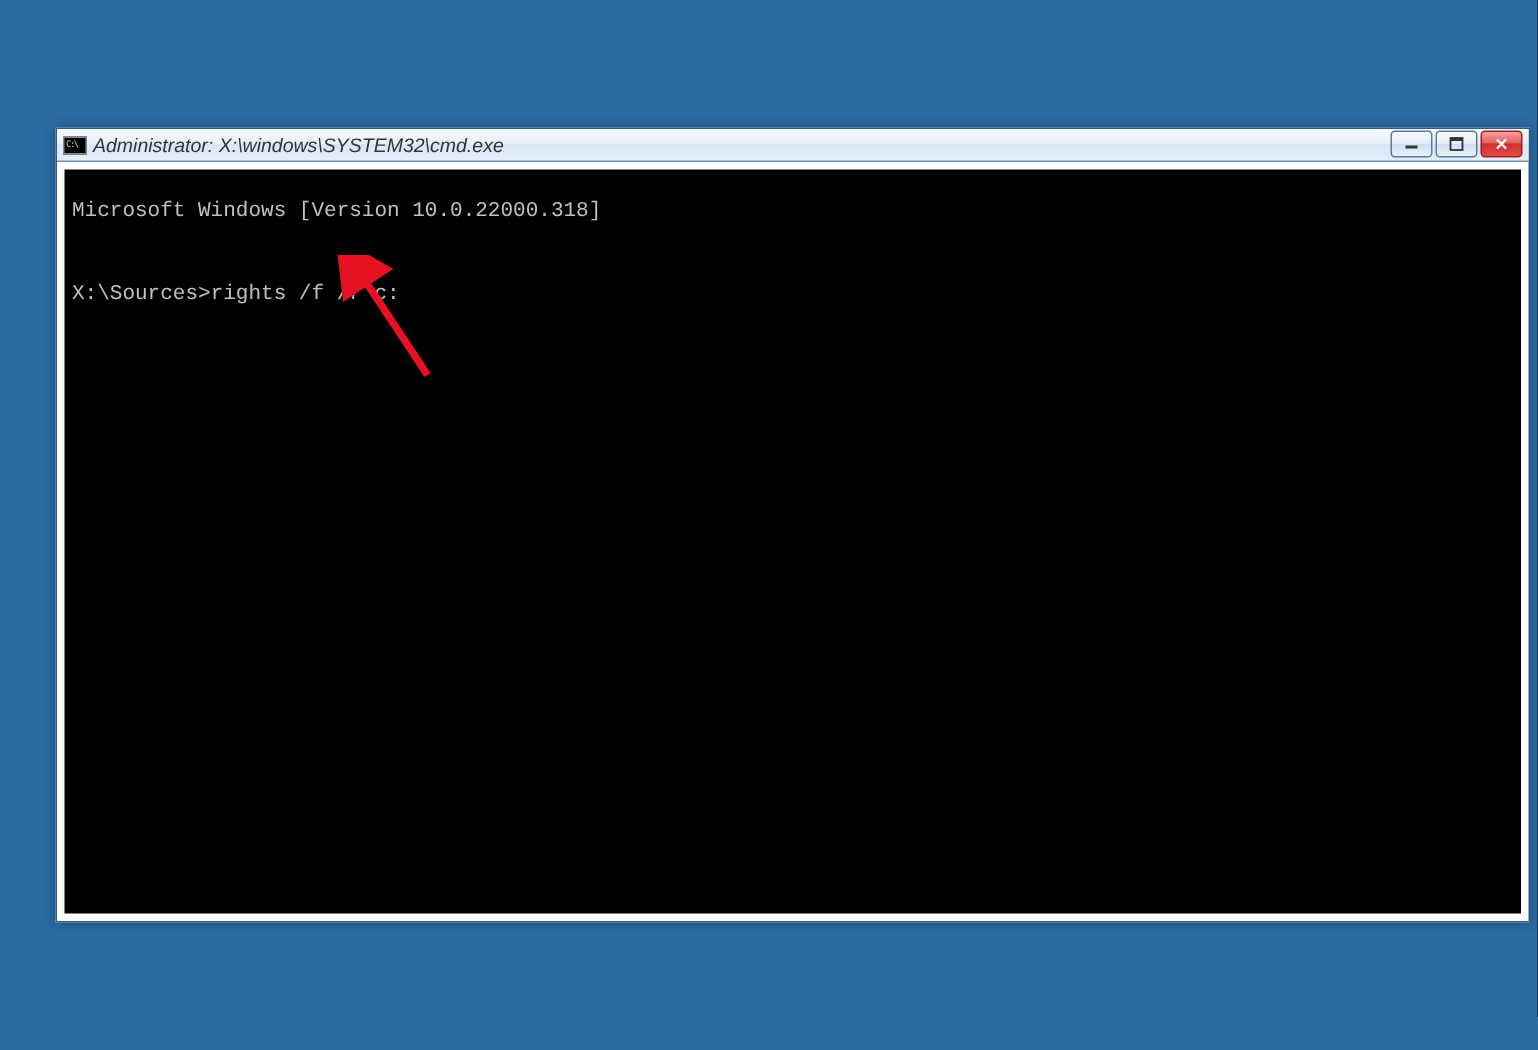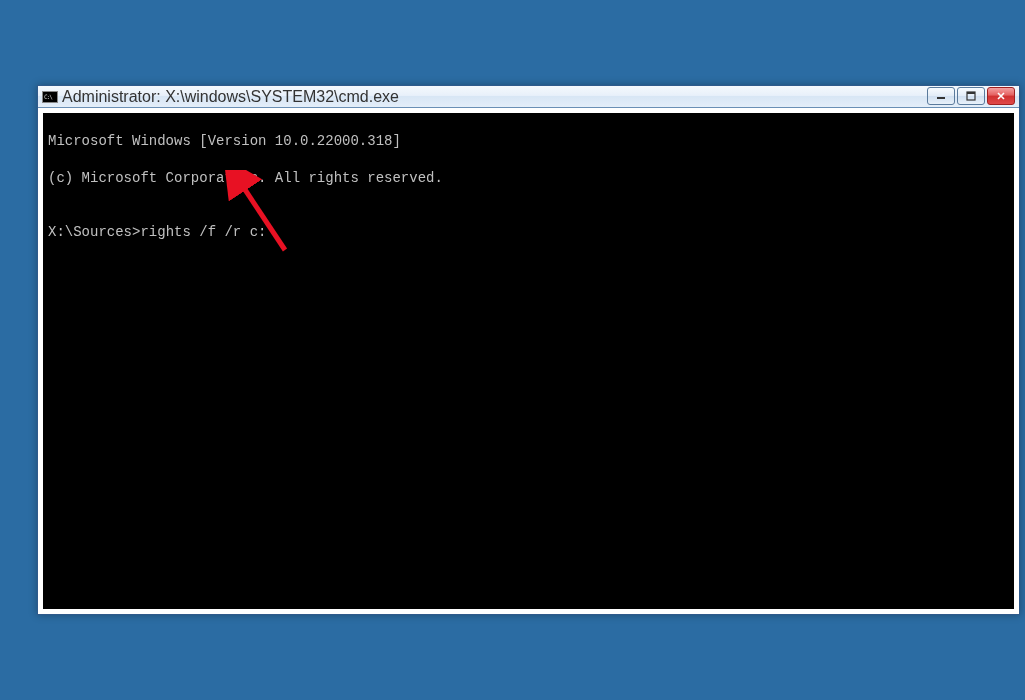--- a/index.html
+++ b/index.html
@@ -52,22 +52,23 @@
     
     .titlebar-icon-inner {
       color: #ccc;
       font-size: 6px;
       line-height: 1;
       font-family: monospace;
       letter-spacing: -1px;
     }
     
     .titlebar-text {
-      font-size: 16px;
+      font-size: 13px;
       color: #333;
+      font-style: italic;
       flex: 1;
       white-space: nowrap;
     }
     
     .window-controls {
       display: flex;
       align-items: center;
       gap: 2px;
       position: absolute;
       right: 4px;
@@ -155,21 +156,20 @@
       <div class="win-btn close">
         <svg viewBox="0 0 10 10">
           <path d="M2 2 L8 8 M8 2 L2 8" stroke="#fff" stroke-width="1.6" fill="none"></path>
         </svg>
       </div>
     </div>
   </div>
 
   <div class="terminal-body">
 <span class="terminal-line">Microsoft Windows [Version 10.0.22000.318]</span>
-<span class="terminal-line">(c) Microsoft Corporation. All rights reserved.</span>
 <span class="terminal-line"></span>
 <span class="prompt-line"><span>X:\Sources&gt;</span><span>rights /f /r c:</span></span>
   </div>
 </div>
 
 <svg class="annotation-arrow" width="80" height="90">
   <defs>
     <marker id="arrowhead" markerWidth="8" markerHeight="8" refX="2" refY="4" orient="auto">
       <polygon points="0 0, 8 4, 0 8" fill="#e81123"></polygon>
     </marker>

